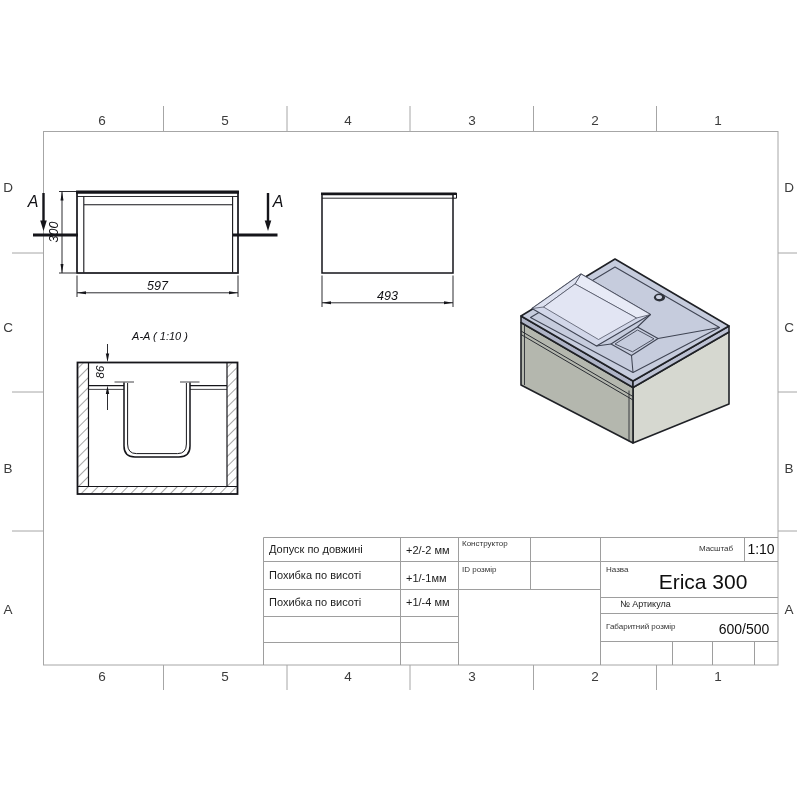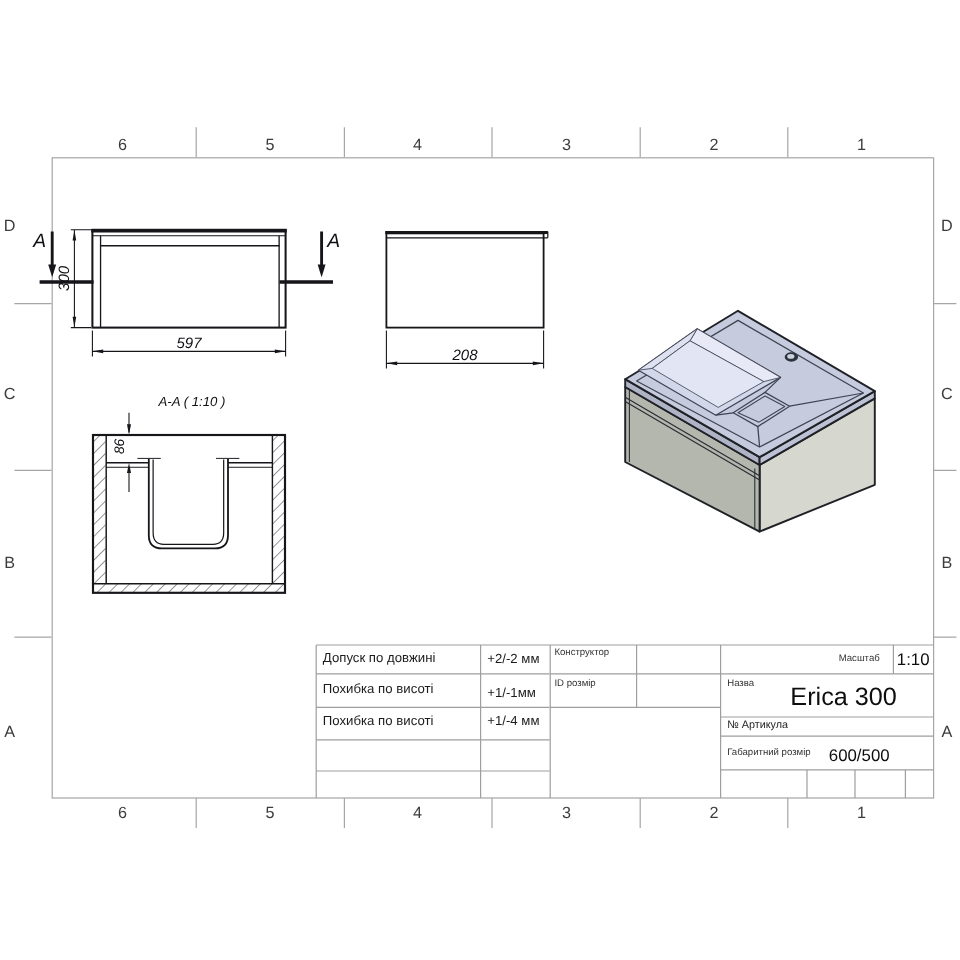--- a/index.html
+++ b/index.html
@@ -11,25 +11,25 @@
   .vctr{transform:translateY(-50%);text-align:center;}
   .rot{transform:translate(-50%,-50%) rotate(-90deg);}
   .zone{font-size:13.5px;color:#3c3c3c;}
   .dim{font-style:italic;font-size:12.5px;color:#101014;}
   .dim-sm{font-style:italic;font-size:11.5px;color:#101014;}
   .sec-title{font-style:italic;font-size:11px;color:#101014;}
   .sec-letter{font-style:italic;font-size:16px;font-weight:500;color:#101014;}
   .tb-lbl{font-size:11px;color:#1c1c1c;}
   .tb-val{font-size:11px;color:#1c1c1c;}
   .tb-tiny{font-size:8px;color:#333;}
-  .tb-small{font-size:9px;color:#222;}
+  .tb-small{font-size:9px;color:#222;margin-left:14px;}
   .brand{font-size:30px;font-weight:500;letter-spacing:.5px;color:#0e0e0e;}
   .scale-val{font-size:14px;font-weight:400;color:#0e0e0e;}
   .name-val{font-size:21px;font-weight:500;color:#0e0e0e;}
-  .size-val{font-size:14px;color:#0e0e0e;}
+  .size-val{font-size:14px;color:#0e0e0e;margin-left:28px;}
 </style>
 </head>
 <body>
 
 <div id="stage">
 
 <svg width="800" height="800" viewBox="0 0 800 800">
   <defs>
     <pattern id="hatch" patternUnits="userSpaceOnUse" width="7" height="7" patternTransform="rotate(45)">
       <line x1="0" y1="0" x2="0" y2="7" stroke="#3c3c3c" stroke-width="0.9"></line>
@@ -149,21 +149,21 @@
   <span class="t zone ctr" style="left:8px;top:610px">A</span>
   <span class="t zone ctr" style="left:789px;top:188px">D</span>
   <span class="t zone ctr" style="left:789px;top:328px">C</span>
   <span class="t zone ctr" style="left:789px;top:469px">B</span>
   <span class="t zone ctr" style="left:789px;top:610px">A</span>
 
   <span class="t sec-letter ctr" style="left:33px;top:202px">A</span>
   <span class="t sec-letter ctr" style="left:278px;top:202px">A</span>
   <span class="t dim rot" style="left:54px;top:232px">300</span>
   <span class="t dim ctr" style="left:157.5px;top:286px">597</span>
-  <span class="t dim ctr" style="left:387.5px;top:296px">208</span>
+  <span class="t dim ctr" style="left:387.5px;top:296px">493</span>
   <span class="t sec-title ctr" style="left:160px;top:336px">A-A ( 1:10 )</span>
   <span class="t dim-sm rot" style="left:100.5px;top:372px">86</span>
 
   <span class="t tb-lbl vctr" style="left:269px;top:549px">Допуск по довжині</span>
   <span class="t tb-val vctr" style="left:406px;top:550px">+2/-2 мм</span>
   <span class="t tb-lbl vctr" style="left:269px;top:575px">Похибка по висоті</span>
   <span class="t tb-val vctr" style="left:406px;top:578px">+1/-1мм</span>
   <span class="t tb-lbl vctr" style="left:269px;top:602px">Похибка по висоті</span>
   <span class="t tb-val vctr" style="left:406px;top:602px">+1/-4 мм</span>
 

